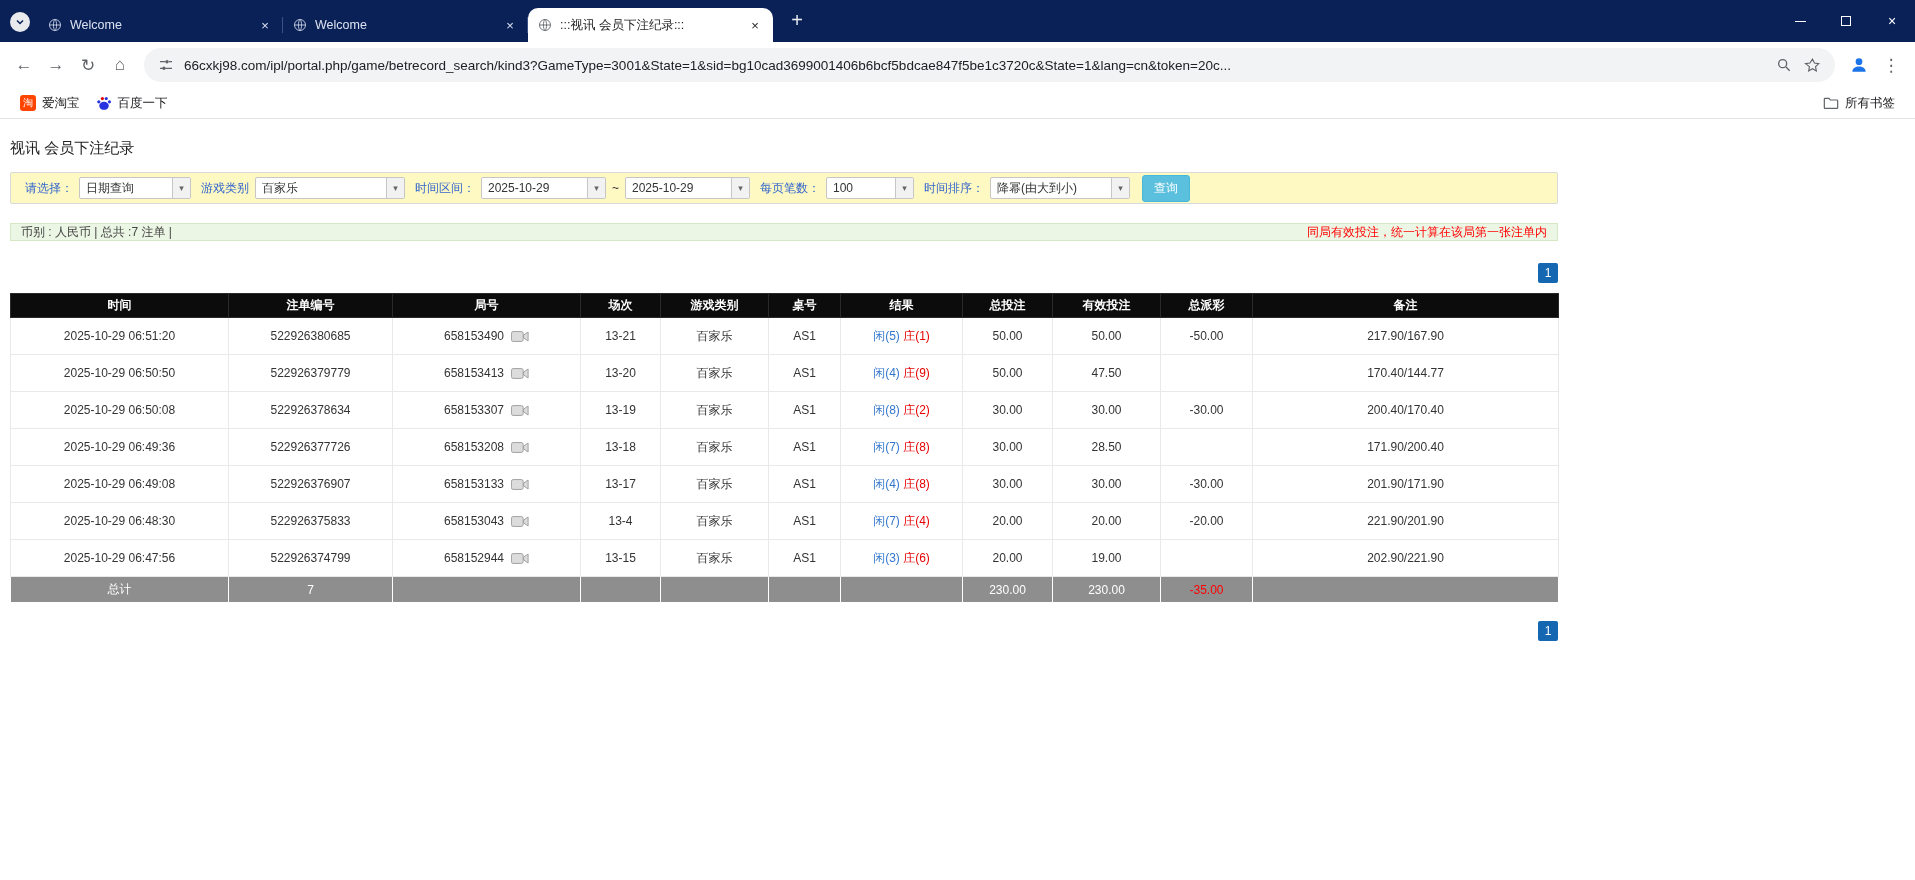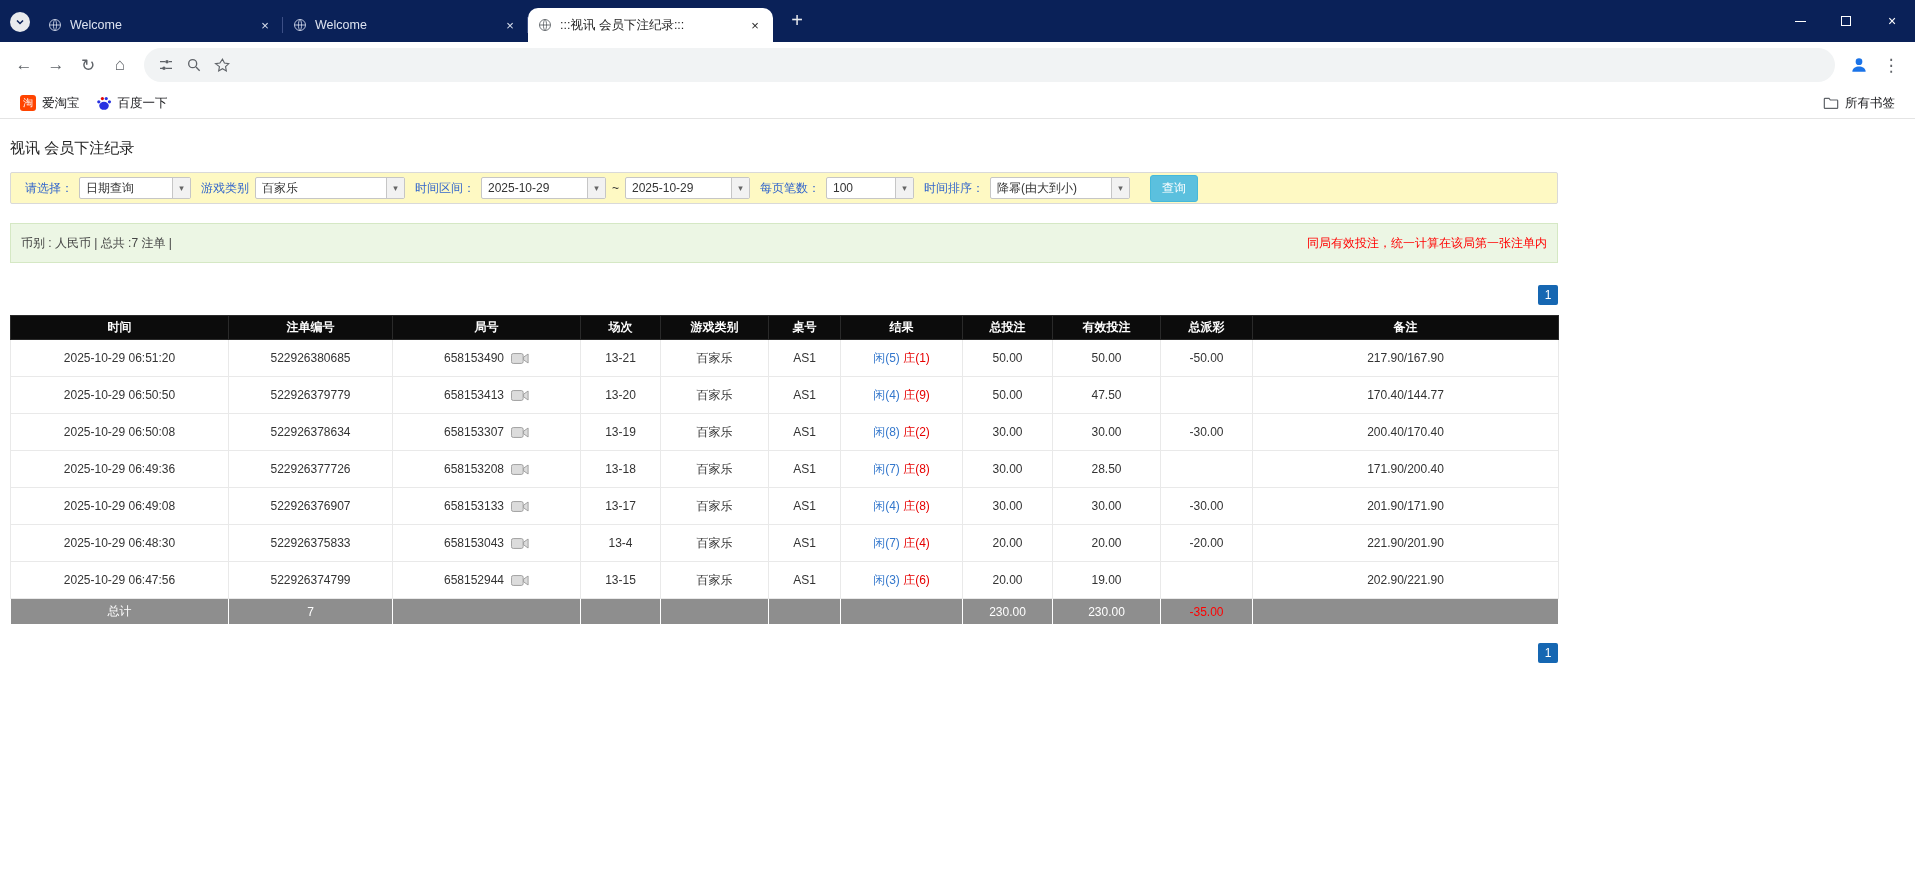--- a/index.html
+++ b/index.html
@@ -47,23 +47,23 @@
   .filter-bar { width:1548px; height:32px; background:#fef9c3; border:1px solid #d9d9d9; border-radius:2px;
     display:flex; align-items:center; padding:0 10px; gap:6px; font-size:12px; }
   .f-label { color:#3366cc; margin-left:4px; white-space:nowrap; }
   .combo { display:flex; align-items:center; height:22px; background:#fff; border:1px solid #c6c6c6; border-radius:2px; }
   .combo-value { flex:1; padding:0 6px; color:#333; white-space:nowrap; overflow:hidden; }
   .combo-arrow { width:18px; height:100%; border-left:1px solid #c6c6c6; background:#f2f2f2; color:#666;
     font-size:9px; display:flex; align-items:center; justify-content:center; }
   .w-sel { width:112px; } .w-game { width:150px; } .w-date { width:125px; } .w-size { width:88px; } .w-sort { width:140px; }
   .tilde { color:#333; }
   .btn-query { background:#5bc0de; border:1px solid #46b8da; color:#fff; font-size:12px;
-    padding:4px 11px; border-radius:3px; margin-left:14px; cursor:pointer; }
-
-  .summary-bar { width:1548px; height:40px; margin-top:19px; background:#ecf6e4; border:1px solid #d5e8c4;
+    padding:4px 11px; border-radius:3px; margin-left:6px; cursor:pointer; }
+
+  .summary-bar { width:1548px; height:18px; margin-top:19px; background:#ecf6e4; border:1px solid #d5e8c4;
     display:flex; align-items:center; justify-content:space-between; padding:0 10px; font-size:12px; color:#444; }
   .summary-right { color:#ff0000; }
 
   .pager { width:1548px; display:flex; justify-content:flex-end; }
   .pager.top { margin-top:22px; }
   .pager.bottom { margin-top:18px; }
   .page-btn { min-width:20px; height:20px; padding:0 4px; background:#1667b2; color:#fff; font-size:12px;
     border-radius:2px; display:flex; align-items:center; justify-content:center; cursor:pointer; }
 
   table.bet-table { width:1548px; margin-top:10px; border-collapse:collapse; table-layout:fixed; font-size:12px; }
@@ -143,20 +143,21 @@
     <div class="nav-btn">⌂</div>
 
     <div class="urlbar">
       <span class="urlbar-icon" style="margin-left:0">
         <svg width="16" height="16" viewBox="0 0 24 24">
             <path d="M3 7h8M16.5 7H21M3 17h4.5M12 17h9" stroke="currentColor" stroke-width="2" fill="none"></path>
             <circle cx="13.5" cy="7" r="2.6" fill="currentColor"></circle>
             <circle cx="9" cy="17" r="2.6" fill="currentColor"></circle>
           </svg>
       </span>
+      <span class="url-text">66cxkj98.com/ipl/portal.php/game/betrecord_search/kind3?GameType=3001&amp;State=1&amp;sid=bg10cad3699001406b6bcf5bdcae847f5be1c3720c&amp;State=1&amp;lang=cn&amp;token=20c...</span>
       <span class="urlbar-icon">
         <svg width="16" height="16" viewBox="0 0 24 24" fill="none" stroke="currentColor" stroke-width="2">
             <circle cx="10" cy="10" r="6"></circle>
             <path d="M15 15l5.5 5.5"></path>
           </svg>
       </span>
       <span class="urlbar-icon">
         <svg width="17" height="17" viewBox="0 0 24 24" fill="none" stroke="currentColor" stroke-width="1.6">
             <path d="M12 3l2.7 5.6 6.1.8-4.5 4.2 1.1 6-5.4-3-5.4 3 1.1-6L2.2 9.4l6.1-.8z"></path>
           </svg>

